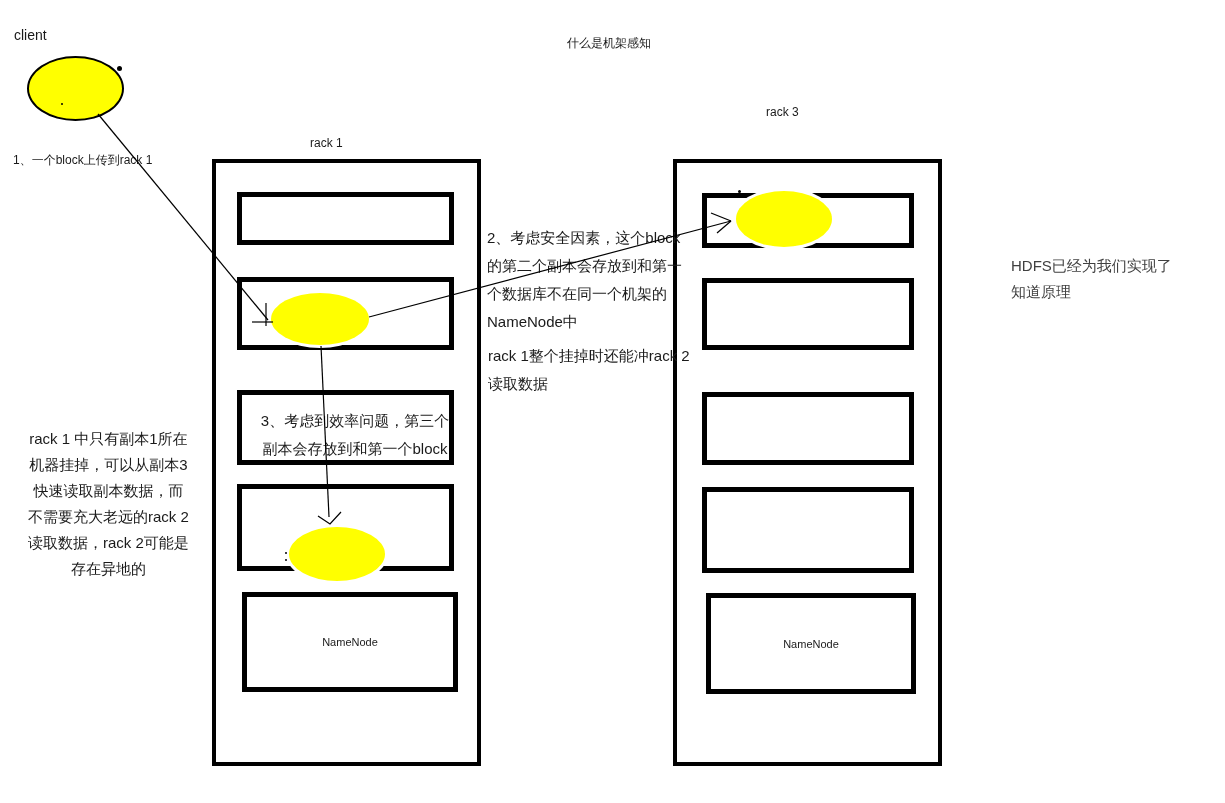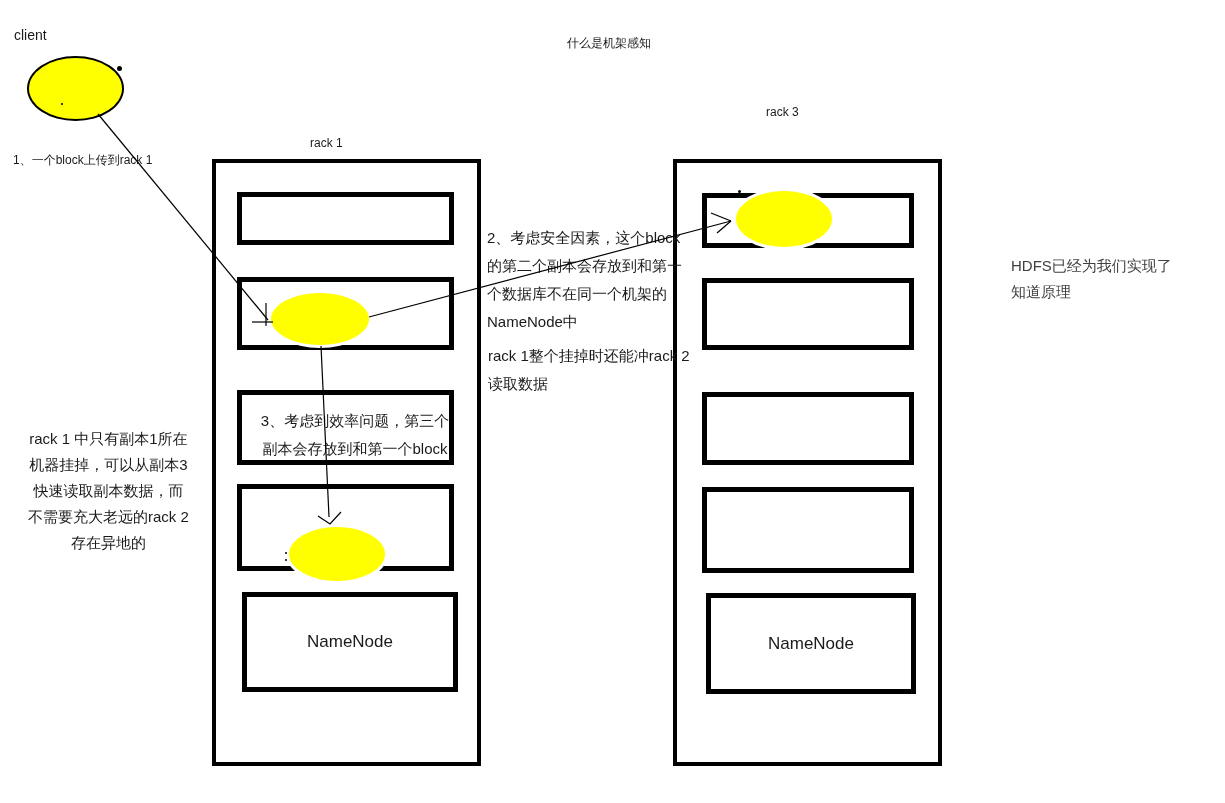--- a/index.html
+++ b/index.html
@@ -3,21 +3,21 @@
 <meta charset="utf-8">
 <style>
   html,body{margin:0;padding:0;background:#ffffff;}
   .canvas{
     position:relative;width:1225px;height:803px;background:#ffffff;overflow:hidden;
     font-family:"Liberation Sans","DejaVu Sans",sans-serif;color:#1a1a1a;
   }
   .label{position:absolute;white-space:nowrap;font-size:12px;color:#1a1a1a;}
   .rack{position:absolute;border:4px solid #000;background:transparent;}
   .node{position:absolute;border:5px solid #000;background:transparent;box-sizing:border-box;}
-  .namenode{display:flex;align-items:center;justify-content:center;font-size:17px;color:#1a1a1a;}
+  .namenode{display:flex;align-items:center;justify-content:center;font-size:11px;color:#1a1a1a;}
   .replica{position:absolute;background:#FFFF00;border-radius:50%;}
   .halo{box-shadow:0 0 0 3px #ffffff;}
   .client-ellipse{position:absolute;background:#FFFF00;border:2px solid #000;border-radius:50%;box-sizing:border-box;}
   .dot{position:absolute;background:#000;border-radius:50%;}
   .noteblock{position:absolute;font-size:15px;color:#1a1a1a;}
   .noteblock span{display:block;white-space:nowrap;}
   .lh28 span{line-height:28px;height:28px;}
   .lh26 span{line-height:26px;height:26px;}
   .overlay{position:absolute;left:0;top:0;z-index:6;pointer-events:none;}
   .z1{z-index:1}.z2{z-index:2}.z3{z-index:3}.z5{z-index:5}.z7{z-index:7}
@@ -98,20 +98,21 @@
   <div class="noteblock lh28 z5" style="left:238px;top:407px;width:234px;text-align:center;">
     <span>3、考虑到效率问题，第三个</span>
     <span>副本会存放到和第一个block</span>
   </div>
 
   <div class="noteblock lh26 z5" style="left:28px;top:426px;text-align:center;">
     <span>rack 1 中只有副本1所在</span>
     <span>机器挂掉，可以从副本3</span>
     <span>快速读取副本数据，而</span>
     <span>不需要充大老远的rack 2</span>
+    <span>读取数据，rack 2可能是</span>
     <span>存在异地的</span>
   </div>
 
   <div class="noteblock lh26 z5" style="left:1011px;top:253px;color:#404040;">
     <span>HDFS已经为我们实现了</span>
     <span>知道原理</span>
   </div>
 
 </div>
 

